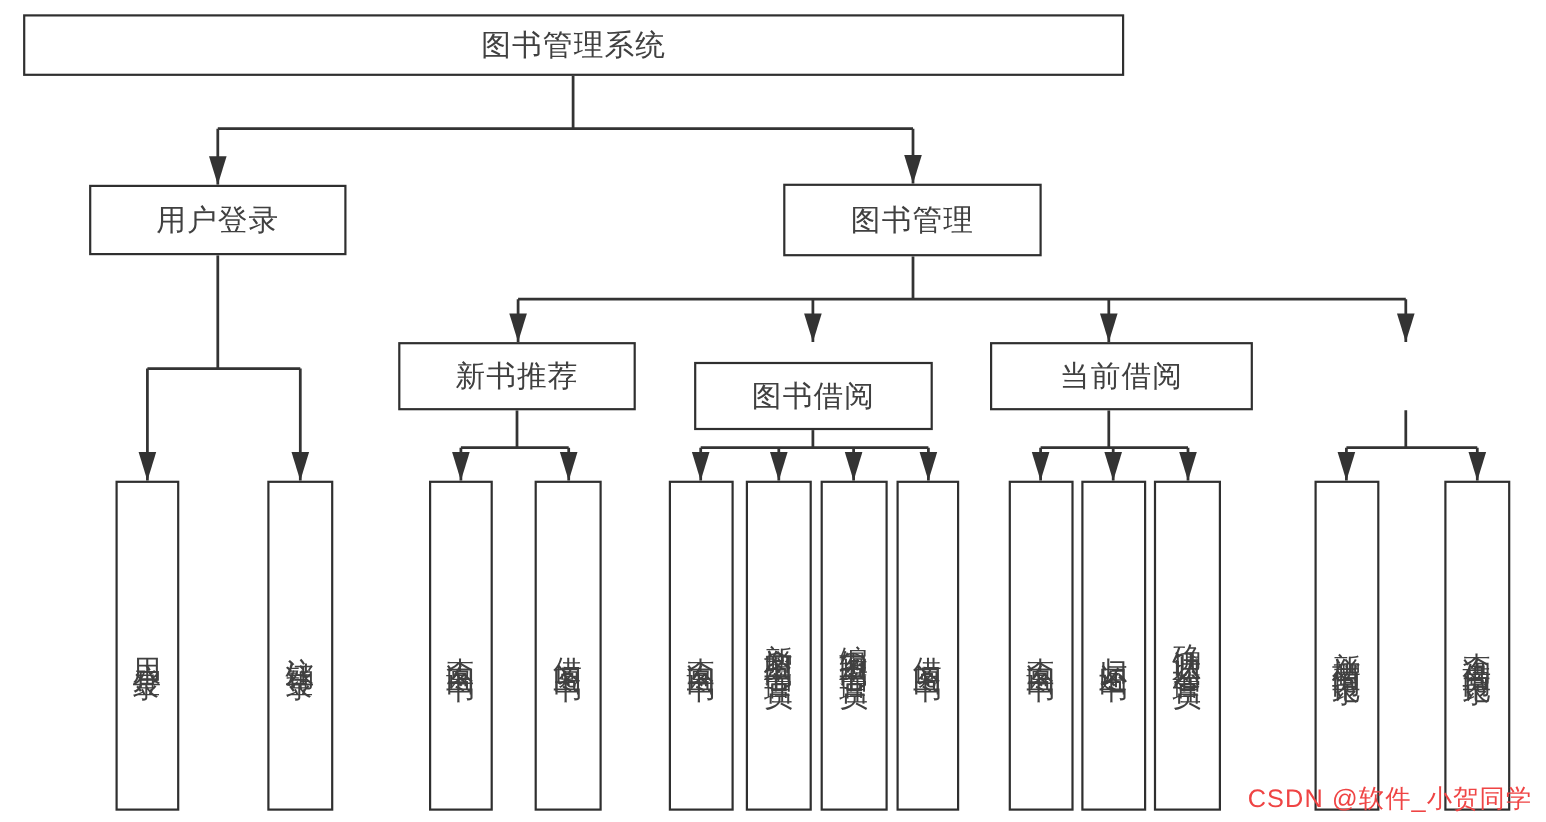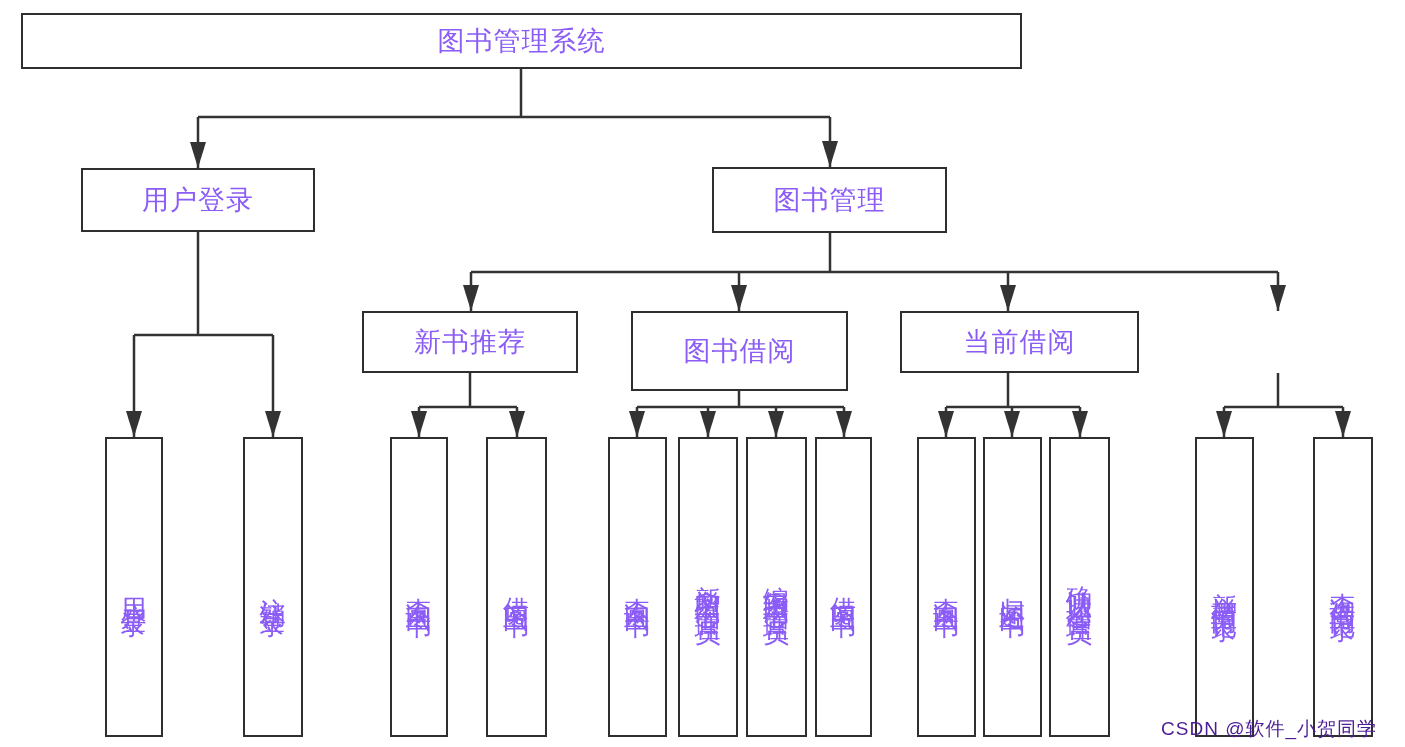--- a/index.html
+++ b/index.html
@@ -3,31 +3,31 @@
 <meta charset="utf-8">
 <style>
   html,body { margin:0; padding:0; background:#ffffff; }
   .stage {
     position:relative; width:1405px; height:747px; background:#ffffff;
     font-family:"Liberation Sans","DejaVu Sans",sans-serif; overflow:hidden;
   }
   .connector-layer { position:absolute; left:0; top:0; width:1405px; height:747px; }
   .node {
     position:absolute; box-sizing:border-box;
-    border:2.5px solid #2f2f2f; background:#ffffff; color:#8b5cf6;
+    border:2.5px solid #2f2f2f; background:#ffffff; color:#404040;
     display:flex; align-items:center; justify-content:center; text-align:center;
   }
   .h-node { font-size:27px; letter-spacing:1px; white-space:nowrap; }
   .leaf span {
     writing-mode:vertical-rl; text-orientation:mixed;
     font-size:26px; line-height:1; letter-spacing:5px;
   }
   .watermark {
-    position:absolute; right:28px; bottom:5px;
-    font-size:19px; color:#4c1d95; letter-spacing:1px; white-space:nowrap;
+    position:absolute; right:12px; bottom:5px;
+    font-size:23px; color:#ef4444; letter-spacing:1px; white-space:nowrap;
   }
 </style>
 </head>
 <body>
 
 <div class="stage">
 
   <svg class="connector-layer" width="1405" height="747" viewBox="0 0 1405 747" fill="none" xmlns="http://www.w3.org/2000/svg">
     <g stroke="#333333" stroke-width="2.5">
       <path d="M521 69 V117 M198 117 H830 M198 117 V168 M830 117 V167"></path>
@@ -80,21 +80,21 @@
   <div class="node h-node" style="left:81px;top:168px;width:234px;height:64px">
     <span>用户登录</span>
   </div>
   <div class="node h-node" style="left:362px;top:311px;width:216px;height:62px">
     <span>新书推荐</span>
   </div>
 
   <div class="node h-node" style="left:712px;top:167px;width:235px;height:66px">
     <span>图书管理</span>
   </div>
-  <div class="node h-node" style="left:631px;top:311px;width:217px;height:80px">
+  <div class="node h-node" style="left:631px;top:329px;width:217px;height:62px">
     <span>图书借阅</span>
   </div>
   <div class="node h-node" style="left:900px;top:311px;width:239px;height:62px">
     <span>当前借阅</span>
   </div>
 
   <div class="node leaf" style="left:105px;top:437px;width:58px;height:300px">
     <span>用户登录</span>
   </div>
   <div class="node leaf" style="left:243px;top:437px;width:60px;height:300px">

